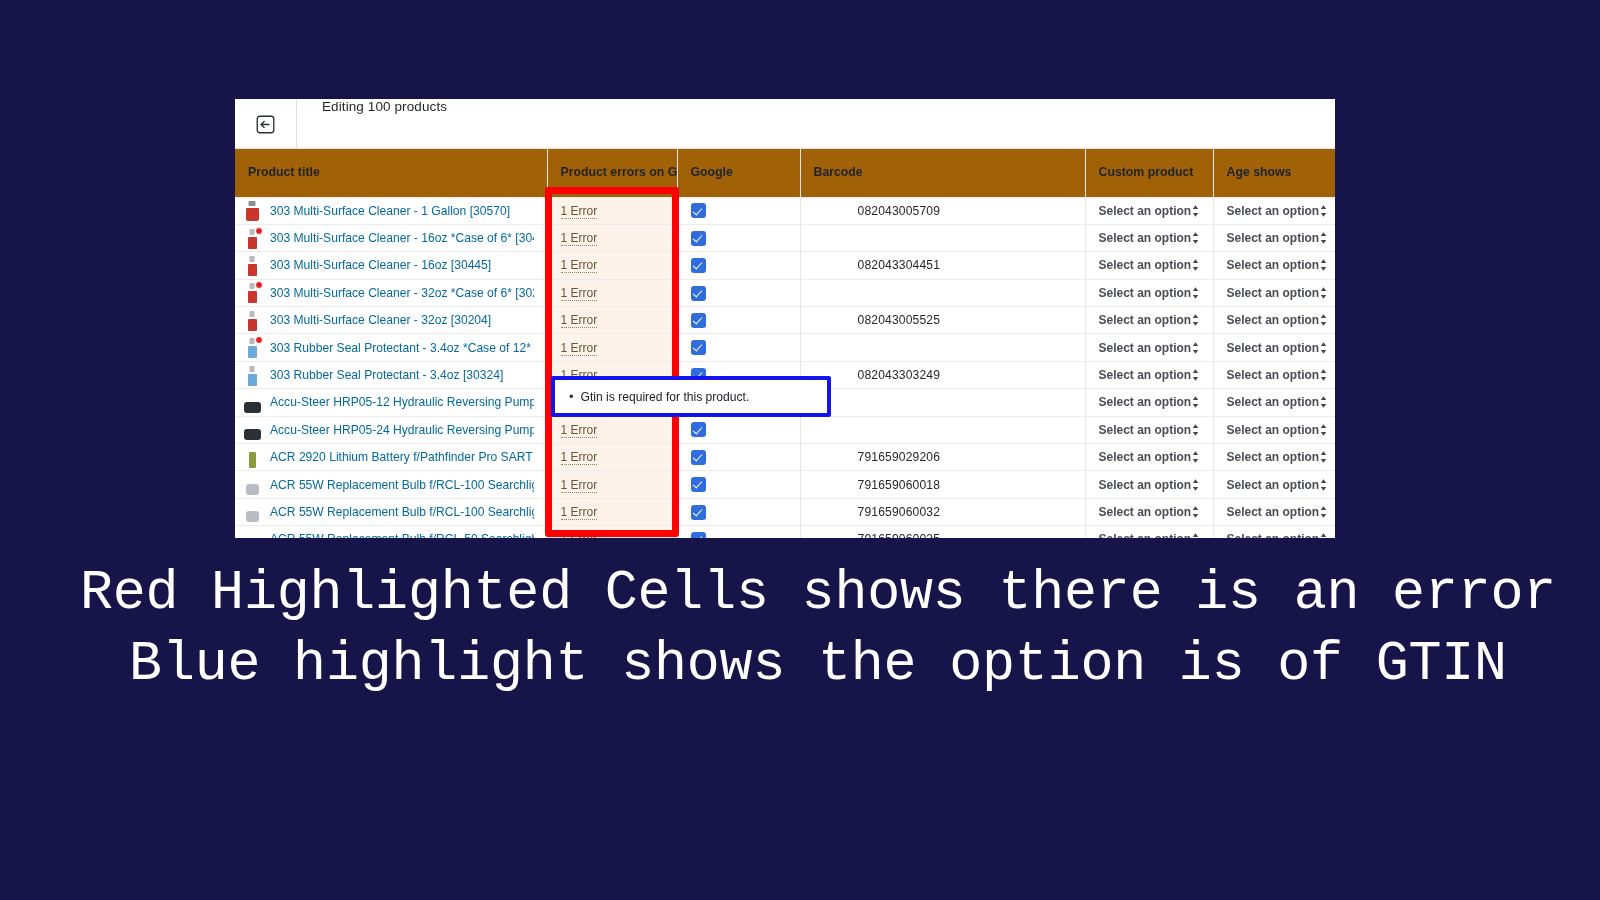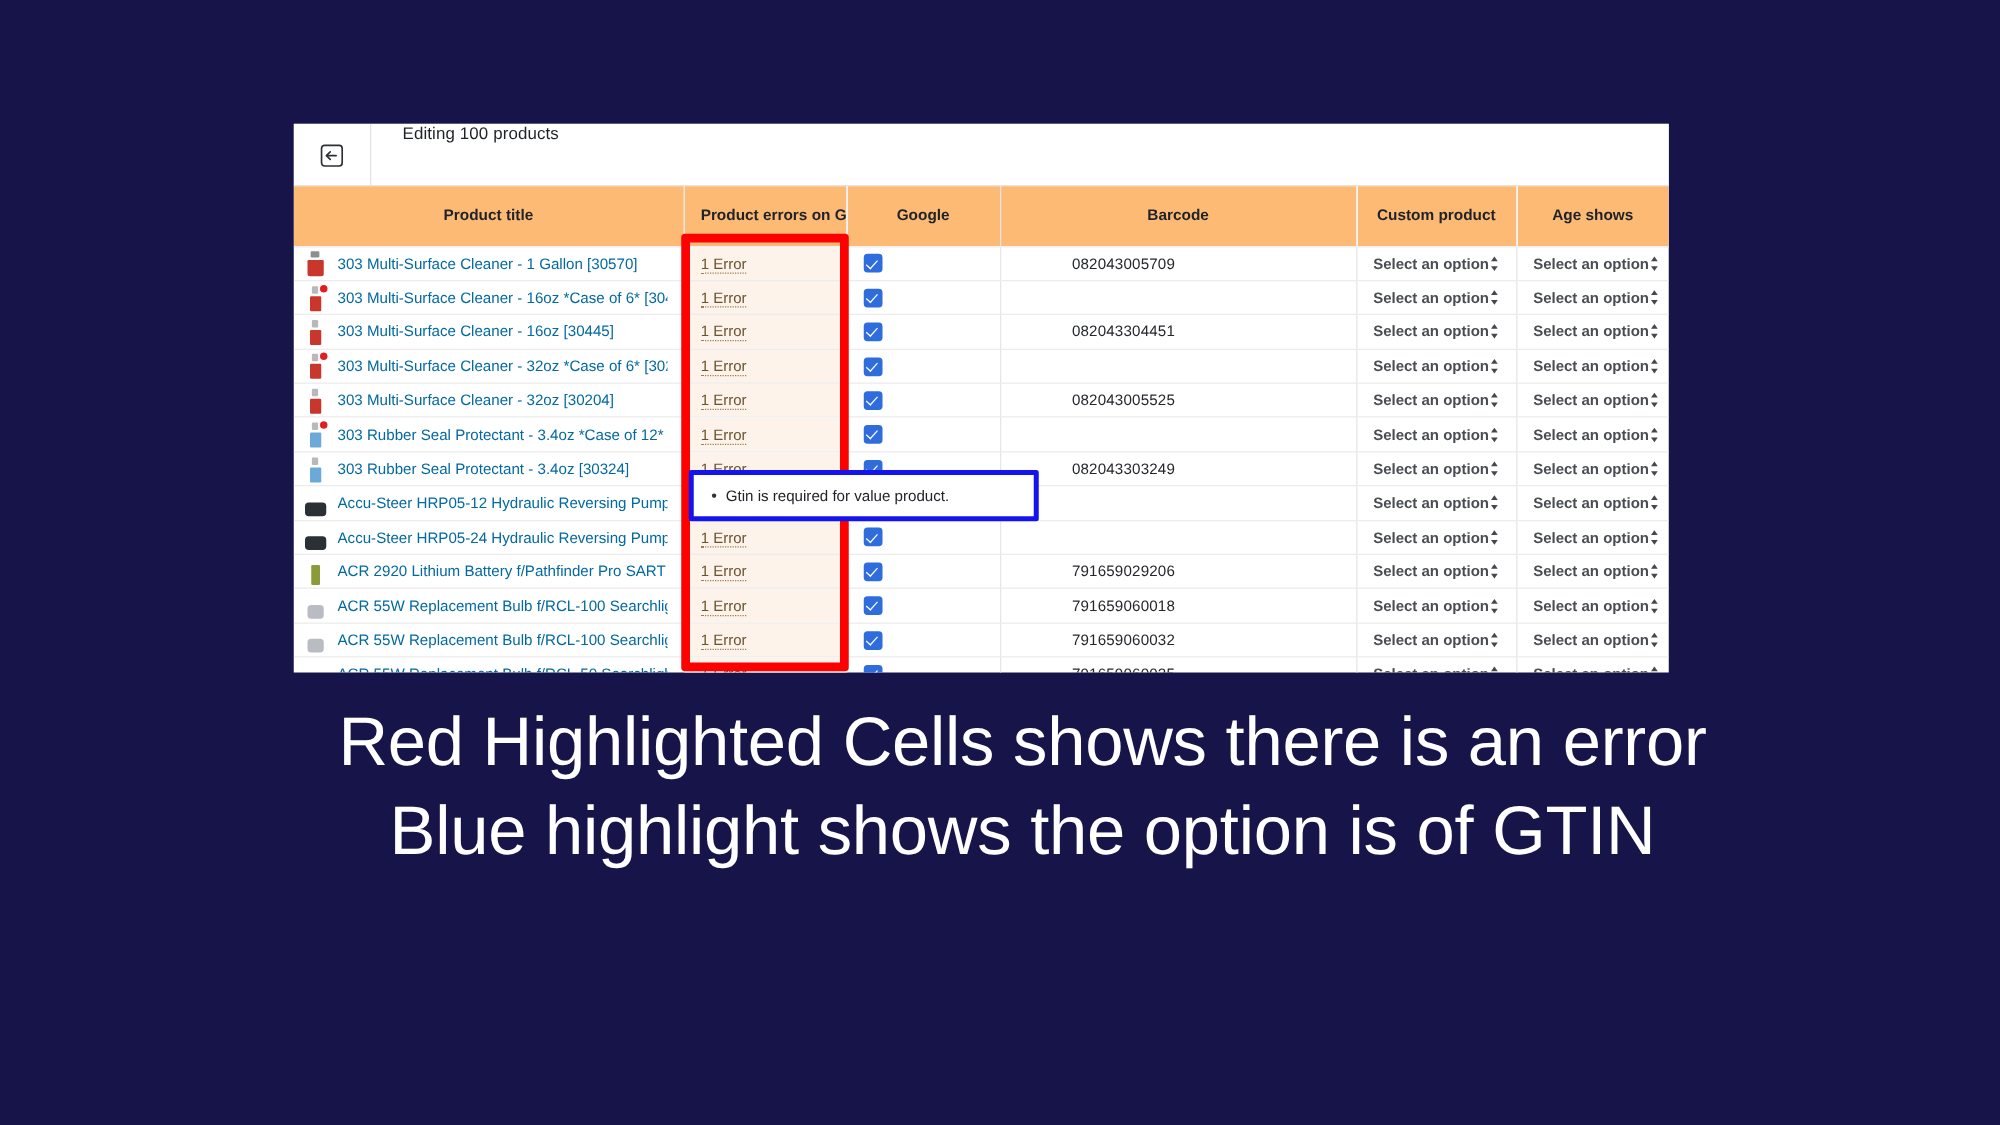--- a/index.html
+++ b/index.html
@@ -48,25 +48,25 @@
     border-right: 1px solid #e6e6e6;
     border-bottom: 1px solid #ececec;
     vertical-align: middle;
     overflow: hidden;
     white-space: nowrap;
   }
   table.grid th:last-child, table.grid td:last-child { border-right: none; }
 
   thead th {
     height: 48px;
-    background: #fdba74;
+    background: #a16207;
     font-size: 12.3px;
     font-weight: 700;
     color: #1f2329;
-    text-align: center;
+    text-align: left;
     padding: 0 13px;
     border-bottom: 1px solid #dedede;
     white-space: normal;
     line-height: 1.22;
   }
 
   tbody tr { height: 27.4px; }
   tbody td { height: 27.4px; font-size: 12.1px; color: #24262b; padding: 0 13px; }
 
   
@@ -162,21 +162,21 @@
   #tooltip .tip-text { font-size: 12.1px; color: #202328; }
 
   
   #caption {
     position: absolute;
     left: 0; top: 558px; width: 1600px;
     text-align: center;
     color: #ffffff;
   }
   #caption .line {
-    font-family: Liberation Sans, sans-serif;
+    font-family: Liberation Mono, monospace;
     font-size: 55px;
     font-weight: 400;
     line-height: 71px;
     letter-spacing: -.2px;
     white-space: nowrap;
     padding-left: 36px;
   }
 </style>
 </head>
 <body>
@@ -630,21 +630,21 @@
             </tr>
           </tbody>
       </table>
     </div>
   </div>
 
   <div id="red-box"></div>
 
   <div id="tooltip">
     <span class="dot">•</span>
-    <span class="tip-text">Gtin is required for value product.</span>
+    <span class="tip-text">Gtin is required for this product.</span>
   </div>
 
   <div id="caption">
     <div class="line">Red Highlighted Cells shows there is an error</div>
     <div class="line">Blue highlight shows the option is of GTIN</div>
   </div>
 
 </div>
 
 </body></html>

